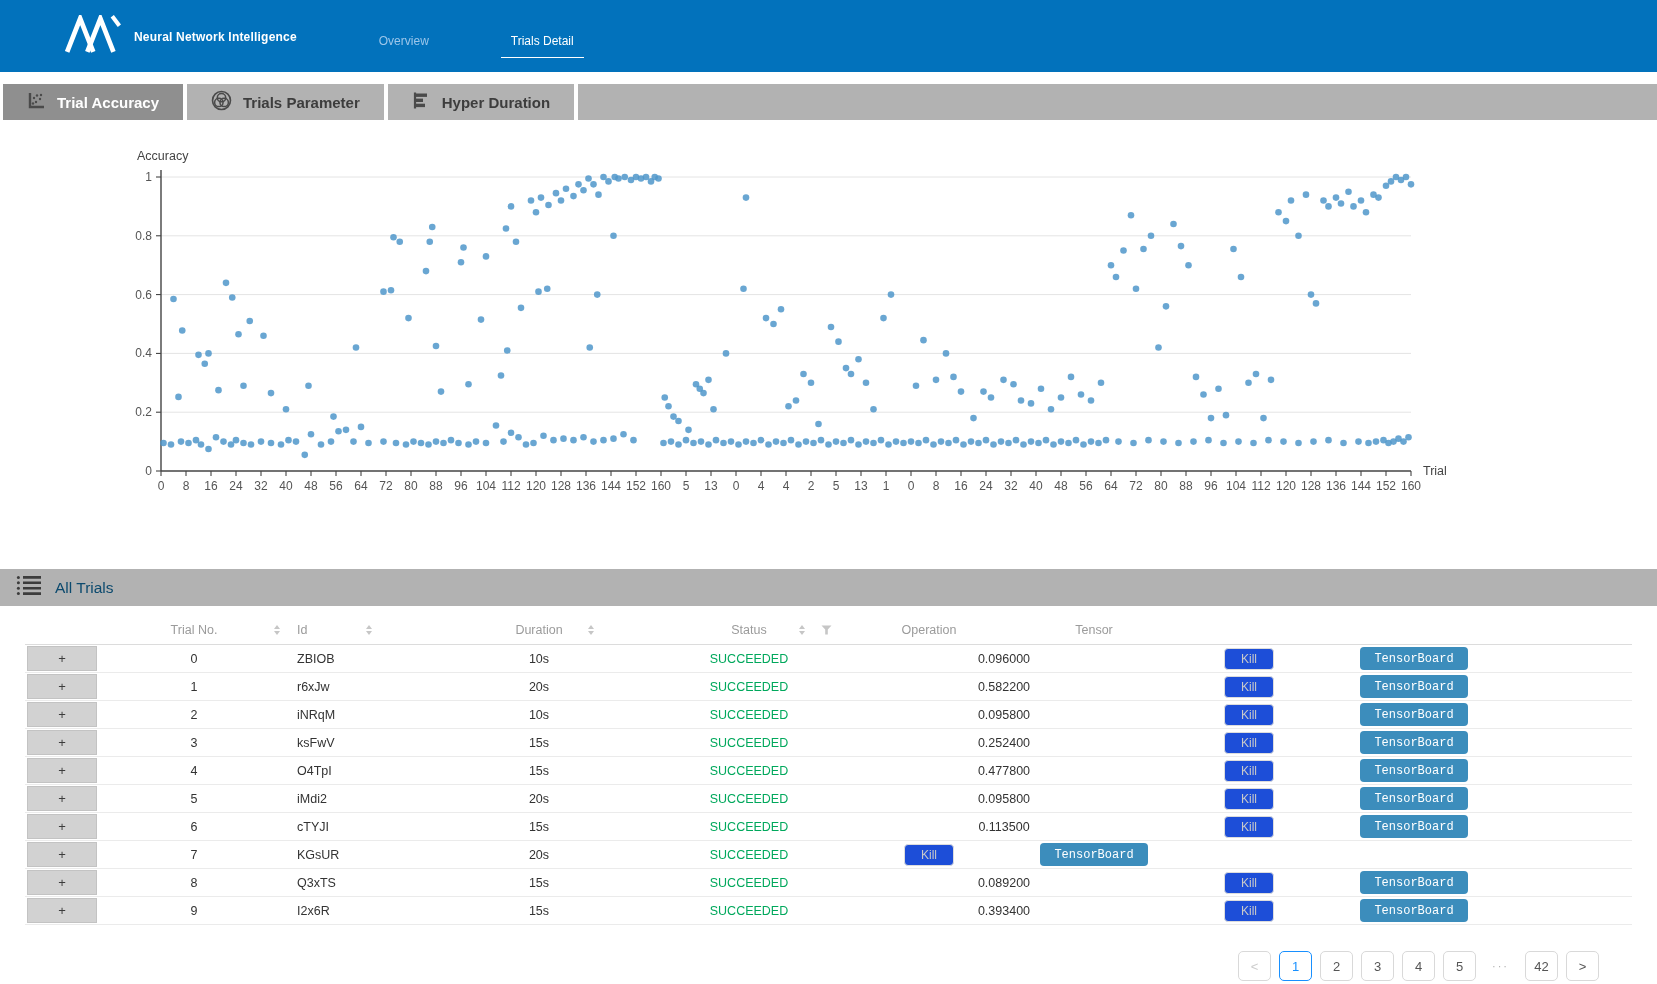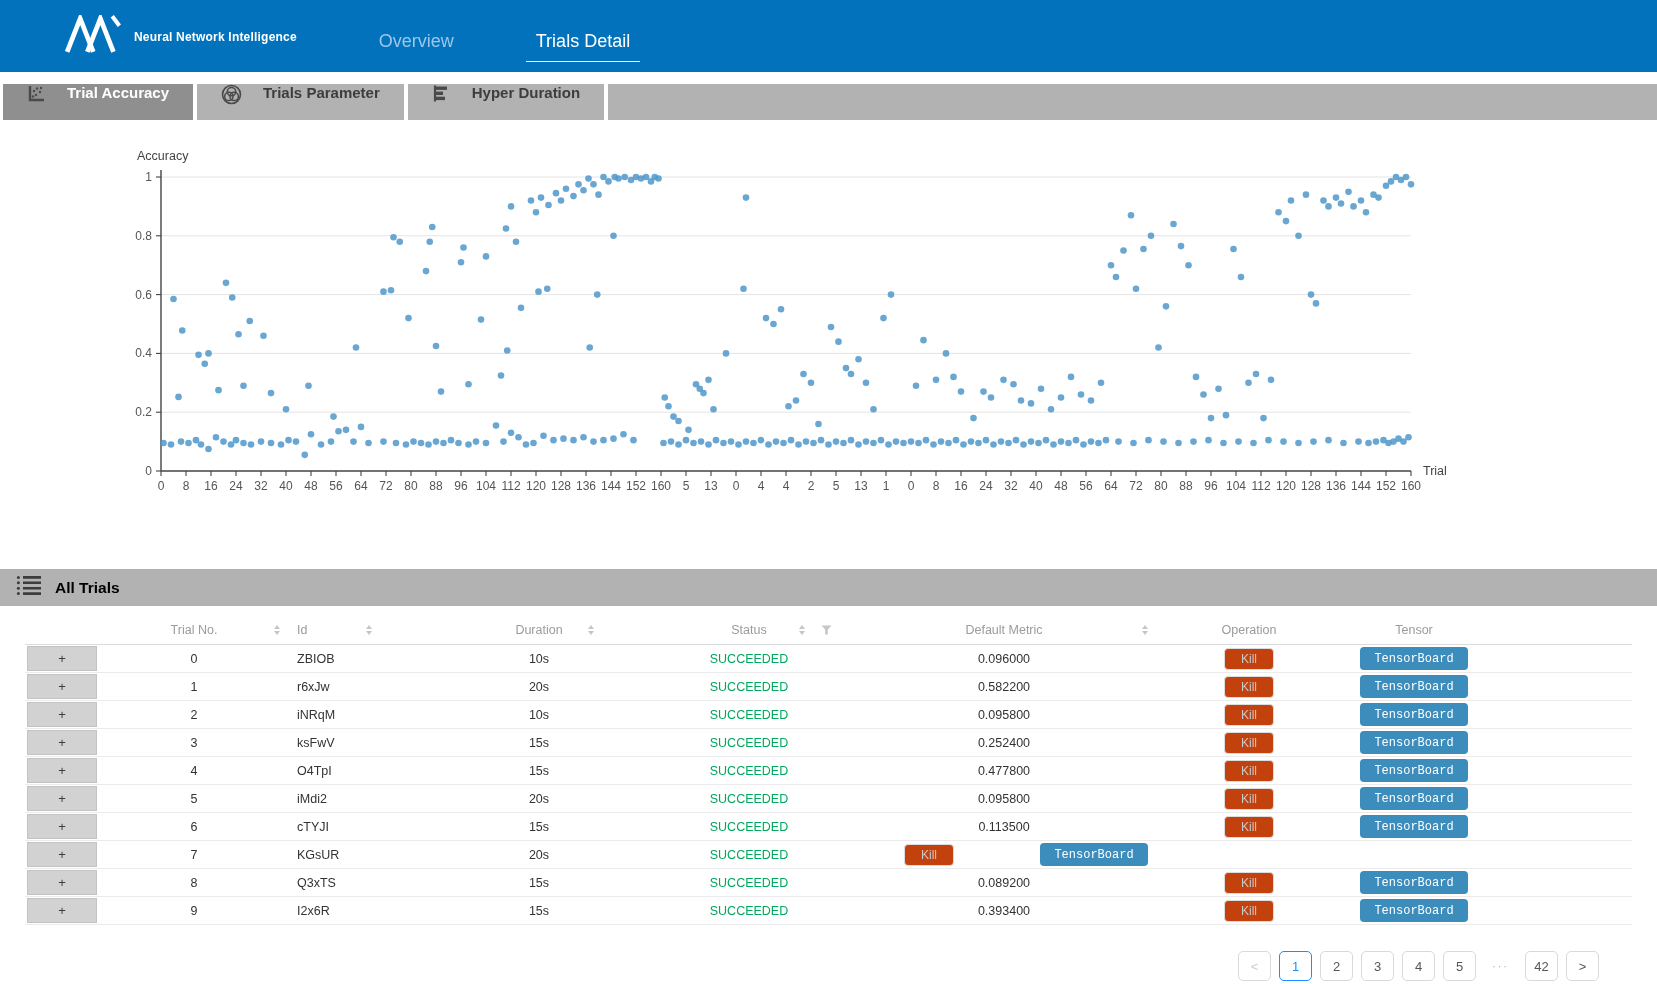--- a/index.html
+++ b/index.html
@@ -2,49 +2,49 @@
 <html><head>
 <meta charset="utf-8">
 <style>
   html,body{margin:0;padding:0}
   body{width:1657px;height:984px;overflow:hidden;background:#fff;font-family:"Liberation Sans",sans-serif}
   
   .navbar{height:72px;background:#0272bc;display:flex;align-items:center}
   .logo{margin-left:62px;display:flex;flex-direction:row;align-items:center}
   .logo-sub{color:#fff;font-size:12px;font-weight:bold;margin-top:1px;white-space:nowrap;letter-spacing:.2px}
   .nav-tabs{display:flex;gap:62px;margin-left:72px;align-items:center;height:100%}
-  .nav-tab{color:#9cc6ea;font-size:18px;padding:20px 10px 9px;cursor:pointer;border-bottom:1.5px solid transparent}
+  .nav-tab{color:#9cc6ea;font-size:12px;padding:20px 10px 9px;cursor:pointer;border-bottom:1.5px solid transparent}
   .nav-tab.active{color:#fff;border-bottom-color:#fff}
   
   .subtabs{margin-top:12px;height:36px;background:#fff;display:flex;padding-left:3px;gap:4px}
-  .subtab{display:flex;gap:21px;padding:0 24px;background:#b2b2b2;font-size:15px;font-weight:bold;color:#3d3d3d;border:none;cursor:pointer;font-family:inherit}
+  .subtab{display:flex;align-items:center;gap:11px;padding:0 24px;background:#b2b2b2;font-size:15px;font-weight:bold;color:#3d3d3d;border:none;cursor:pointer;font-family:inherit}
   .subtab.active{background:#8f8f8f;color:#fff}
   .subtab-fill{flex:1;background:#b2b2b2}
   
   .chart-wrap{margin-top:20px}
   .tick-label{font-size:12px;fill:#555;font-family:"Liberation Sans",sans-serif}
   .axis-name{font-size:12.5px;fill:#444;font-family:"Liberation Sans",sans-serif}
   
   .section-bar{margin-top:40px;height:37px;background:#b2b2b2;display:flex;align-items:center;padding-left:16px;gap:13px}
-  .section-title{font-size:15.5px;font-weight:bold;color:#000000}
+  .section-title{font-size:15.5px;font-weight:normal;color:#0c4a6e}
   .trials-table{margin:9px 25px 0 25px}
   .trow{display:flex;height:27px;align-items:center;border-bottom:1px solid #ebebeb;font-size:12.5px;color:#333}
   .thead{height:29px;color:#9b9b9b;border-bottom:1px solid #dcdcdc;font-size:12.5px}
   .c1{width:74px}.c2{width:190px}.c3{width:135px}.c4{width:230px}.c5{width:190px}.c6{width:320px}.c7{width:170px}.c8{width:160px}.c9{flex:1}
   .cell{display:flex;align-items:center;justify-content:center;height:100%;text-align:center}
   .cell.left{justify-content:flex-start;padding-left:8px;box-sizing:border-box}
   .hcell{position:relative}
   .sort{position:absolute;top:50%;transform:translateY(-50%);display:flex;flex-direction:column;gap:2px;cursor:pointer}
   .sort i{display:block;width:0;height:0;border-left:3.6px solid transparent;border-right:3.6px solid transparent}
   .sort .up{border-bottom:4.6px solid #c6c6c6}
   .sort .dn{border-top:4.6px solid #c6c6c6}
   .funnel{position:absolute;top:50%;transform:translateY(-50%);cursor:pointer;line-height:0}
   .exp{width:70px;height:25px;background:#d2d2d2;border:1px solid #c3c3c3;box-sizing:border-box;display:flex;align-items:center;justify-content:center;color:#3c3c3c;font-size:13px;cursor:pointer}
   .status-ok{color:#00a85c}
-  .kill-btn{border:1px solid #ddd;background:#c2410c;color:#c9c9c9;border-radius:4px;padding:3px 16px;font-size:12px;font-family:inherit}
+  .kill-btn{border:1px solid #ddd;background:#1d4ed8;color:#c9c9c9;border-radius:4px;padding:3px 16px;font-size:12px;font-family:inherit}
   .tb-btn{background:#3c8dbc;color:#fff;border:none;border-radius:4px;padding:4.5px 14px;font-size:12px;cursor:pointer;font-family:Liberation Mono, monospace}
   
   .pagination{display:flex;justify-content:flex-end;margin:26px 58px 0 0;gap:8px}
   .pbtn{min-width:33px;height:30px;box-sizing:border-box;border:1px solid #d9d9d9;border-radius:5px;background:#fff;color:#555;font-size:13px;display:flex;align-items:center;justify-content:center;cursor:pointer;font-family:inherit;padding:0 4px}
   .pbtn.active{border-color:#1890ff;color:#1890ff}
   .pbtn.disabled{color:#ccc}
   .pbtn.ellipsis{border:none;color:#b0b0b0;letter-spacing:2px;font-size:11px}
 </style>
 </head>
 <body>
@@ -584,27 +584,20 @@
         <span class="sort" style="right:39px">
             <i class="up"></i>
             <i class="dn"></i>
           </span>
         <span class="funnel" style="right:12px">
           <svg width="11" height="10" viewBox="0 0 11 10">
               <path d="M0.5 0.5 H10.5 L6.8 4.6 V9.5 H4.2 V4.6 Z" fill="#c6c6c6"></path>
             </svg>
         </span>
       </div>
-      <div class="c6 cell hcell">
-        <span>Default Metric</span>
-        <span class="sort" style="right:16px">
-            <i class="up"></i>
-            <i class="dn"></i>
-          </span>
-      </div>
       <div class="c7 cell hcell">
         <span>Operation</span>
       </div>
       <div class="c8 cell hcell">
         <span>Tensor</span>
       </div>
       <div class="c9"></div>
     </div>
 
     <div id="table-body">

